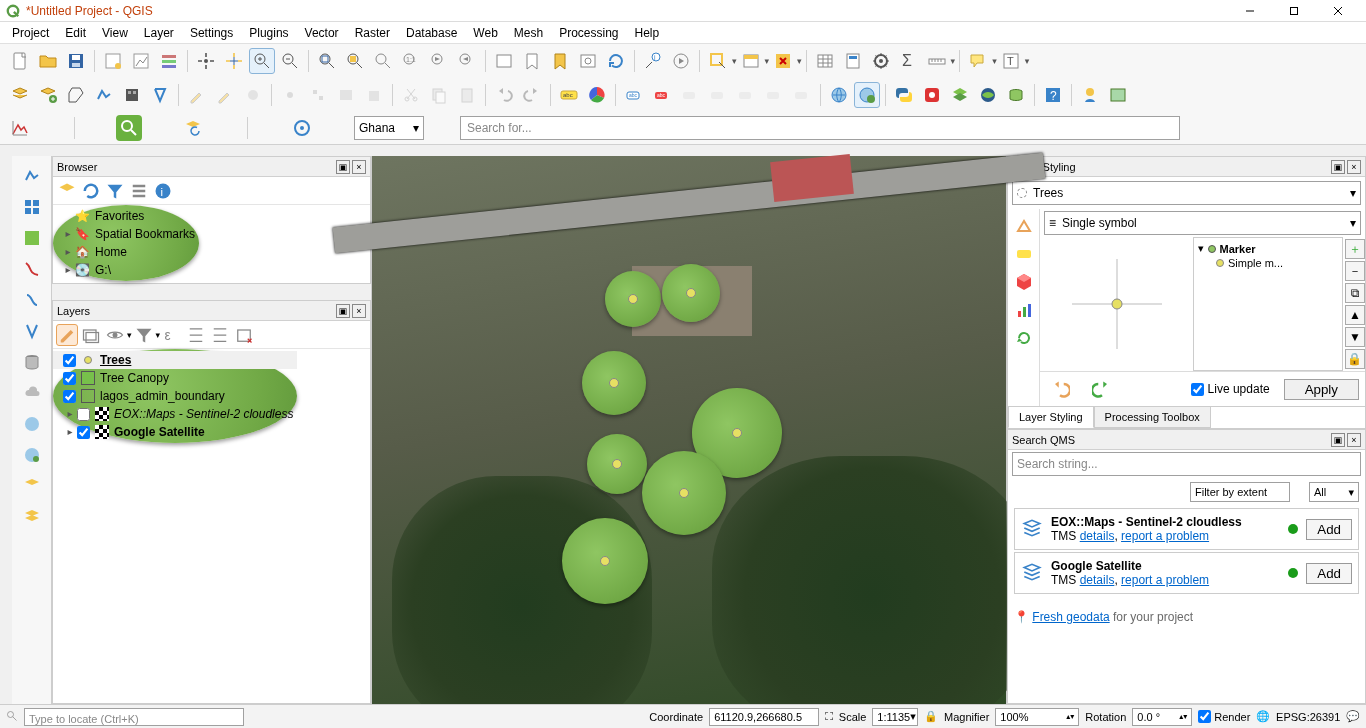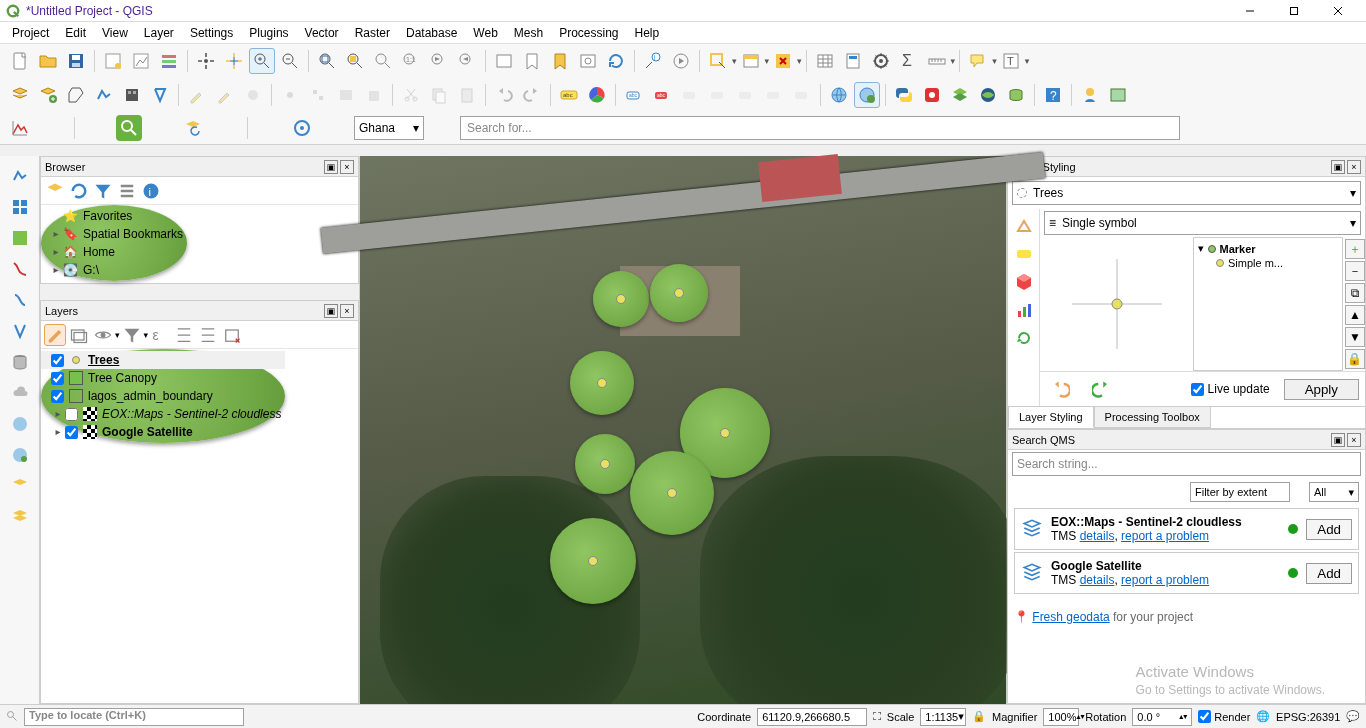--- a/index.html
+++ b/index.html
@@ -1,36 +1,36 @@
 <!DOCTYPE html>
 <html><head>
   <meta charset="utf-8">
   <style>
     * { margin:0; padding:0; box-sizing:border-box; font-family:"Segoe UI",Tahoma,sans-serif; user-select:none; }
     body { width:1366px; height:728px; background:#f0f0f0; overflow:hidden; position:relative; font-size:12px; }
     
     .titlebar { height:22px; background:#fff; display:flex; align-items:center; padding:0 6px; border-bottom:1px solid #dcdcdc; }
     .titlebar .qlogo { width:14px;height:14px;display:inline-flex;align-items:center;justify-content:center;margin-right:6px;}
-    .titlebar .title { flex:1; font-size:12px; color:#4c1d95; }
+    .titlebar .title { flex:1; font-size:12px; color:#c2410c; }
     .winbtn { width:44px; height:22px; display:flex; align-items:center; justify-content:center; cursor:default;}
     .winbtn svg{width:10px;height:10px;stroke:#000;}
     
     .menubar { height:22px; background:#fff; display:flex; align-items:center; padding:0 4px; border-bottom:1px solid #e0e0e0;}
     .menubar .mi { padding:0 8px; line-height:22px; cursor:default; }
     
     .toolbars { background:#f7f7f7; border-bottom:1px solid #d0d0d0;}
     .tbrow { display:flex; align-items:center; height:34px; padding-left:6px;}
     .tbtn { width:26px; height:26px; margin:0 1px; display:flex; align-items:center; justify-content:center; border-radius:3px; cursor:default;}
     .sep { width:1px; height:22px; background:#d0d0d0; margin:0 4px;}
     .tbtn svg{width:20px;height:20px;}
     .combo { height:24px; border:1px solid #a0a0a0; background:#fff; display:flex; align-items:center; padding:0 4px; font-size:12px;}
     .combo .arrow{margin-left:auto;}
     .searchbox { flex:1; max-width:720px; height:24px; border:1px solid #a0a0a0; background:#fff; padding:0 6px; color:#6a6a6a; display:flex; align-items:center;}
     
-    .main { position:absolute; top:156px; left:0; right:0; bottom:24px; display:flex; }
+    .main { position:absolute; top:156px; left:0; right:0; bottom:24px; display:flex;padding-left:12px; }
     .leftstrip { width:40px; background:#f7f7f7; border-right:1px solid #cdcdcd; padding-top:4px;}
     .leftstrip .tbtn{width:30px;height:30px;margin:1px auto;}
     .leftcol { width:320px; display:flex; flex-direction:column; border-right:1px solid #cdcdcd;}
     .panel { border:1px solid #cdcdcd; background:#fff; margin:0; }
     .panel-hd { height:20px; background:#f0f0f0; border-bottom:1px solid #d0d0d0; display:flex; align-items:center; padding:0 4px; font-size:11px;}
     .panel-hd .title{flex:1;}
     .hd-btn{width:14px;height:14px;border:1px solid #888;margin-left:2px;display:flex;align-items:center;justify-content:center;font-size:9px;cursor:default;}
     .panel-tb{ height:28px; display:flex; align-items:center; padding:0 2px; border-bottom:1px solid #e5e5e5;}
     .panel-tb .tbtn{width:22px;height:22px;}
     .tree { padding:2px 0;}
@@ -72,21 +72,21 @@
     .qms-item{ border:1px solid #ccc; margin:2px 6px; padding:6px; display:flex; align-items:center; gap:8px; background:#fff;}
     .qms-item .info{flex:1;}
     .qms-item .dot{width:10px;height:10px;border-radius:50%;background:#1a9c1a;}
     .qms-item button{ padding:2px 10px; border:1px solid #999; background:#f5f5f5;}
     .qms-item .links a{color:#0066cc;text-decoration:underline;}
     .fresh{ text-align:left; padding:14px 6px 6px; font-size:12px; color:#6a6a6a;}
     .fresh a{color:#0066cc;text-decoration:underline;}
     .watermark{position:absolute;right:40px;bottom:4px;color:#b8b8b8;font-size:15px;text-align:left;line-height:18px;pointer-events:none;}
     
     .statusbar{ position:absolute; left:0; right:0; bottom:0; height:24px; background:#f3f3f3; border-top:1px solid #cdcdcd; display:flex; align-items:center; padding:0 6px; gap:6px; font-size:11px;}
-    .statusbar .locate{ flex:0 0 220px; height:18px; border:1px solid #a0a0a0; background:#fff; color:#888; padding:0 4px; display:flex; align-items:flex-start; gap:4px;font-weight:bold;}
+    .statusbar .locate{ flex:0 0 220px; height:18px; border:1px solid #a0a0a0; background:#fff; color:#888; padding:0 4px; display:flex; align-items:flex-end; gap:4px;}
     .statusbar .field{ height:18px; border:1px solid #a0a0a0; background:#fff; padding:0 4px; display:flex; align-items:center;}
     .statusbar .spacer{flex:1;}
     a{cursor:default;}
     .right-sidebtns{width:22px;display:flex;flex-direction:column;gap:2px;padding:2px;}
     .right-sidebtns .sq{width:20px;height:20px;border:1px solid #aaa;background:#f5f5f5;display:flex;align-items:center;justify-content:center;font-size:12px;}
   </style>
 </head>
 <body>
 
 <div class="titlebar">
@@ -1009,24 +1009,20 @@
           <b>Google Satellite</b><br>
           <span class="links"><span>TMS</span> <a>details</a>, <a>report a problem</a></span>
         </div>
         <span class="dot"></span>
         <button>Add</button>
       </div>
       <div class="fresh">
         <span>📍</span>
         <a>Fresh geodata</a><span> for your project</span>
       </div>
-      <div class="watermark">
-        <div>Activate Windows</div>
-        <div style="font-size:12px;">Go to Settings to activate Windows.</div>
-      </div>
     </div>
   </div>
 </div>
 
 <div class="statusbar">
   <span><svg width="12" height="12" viewBox="0 0 16 16">
         <circle cx="6" cy="6" r="4" fill="none" stroke="#888"></circle>
         <path d="M9 9l5 5" stroke="#888"></path>
       </svg></span>
   <div class="locate">
@@ -1038,21 +1034,21 @@
       <span>61120.9,266680.5</span>
     </div>
   <span>⛶</span>
   <span>Scale</span>
   <div class="field" style="width:46px;">
       <span>1:1135</span>
       <span style="margin-left:auto;">▾</span>
     </div>
   <span>🔒</span>
   <span>Magnifier</span>
-  <div class="field" style="width:36px;">
+  <div class="field" style="width:84px;">
       <span>100%</span>
       <span style="margin-left:auto;font-size:8px;">▴▾</span>
     </div>
   <span>Rotation</span>
   <div class="field" style="width:60px;">
       <span>0.0 °</span>
       <span style="margin-left:auto;font-size:8px;">▴▾</span>
     </div>
   <label style="display:flex;align-items:center;gap:3px;">
       <input type="checkbox" checked="" style="">

